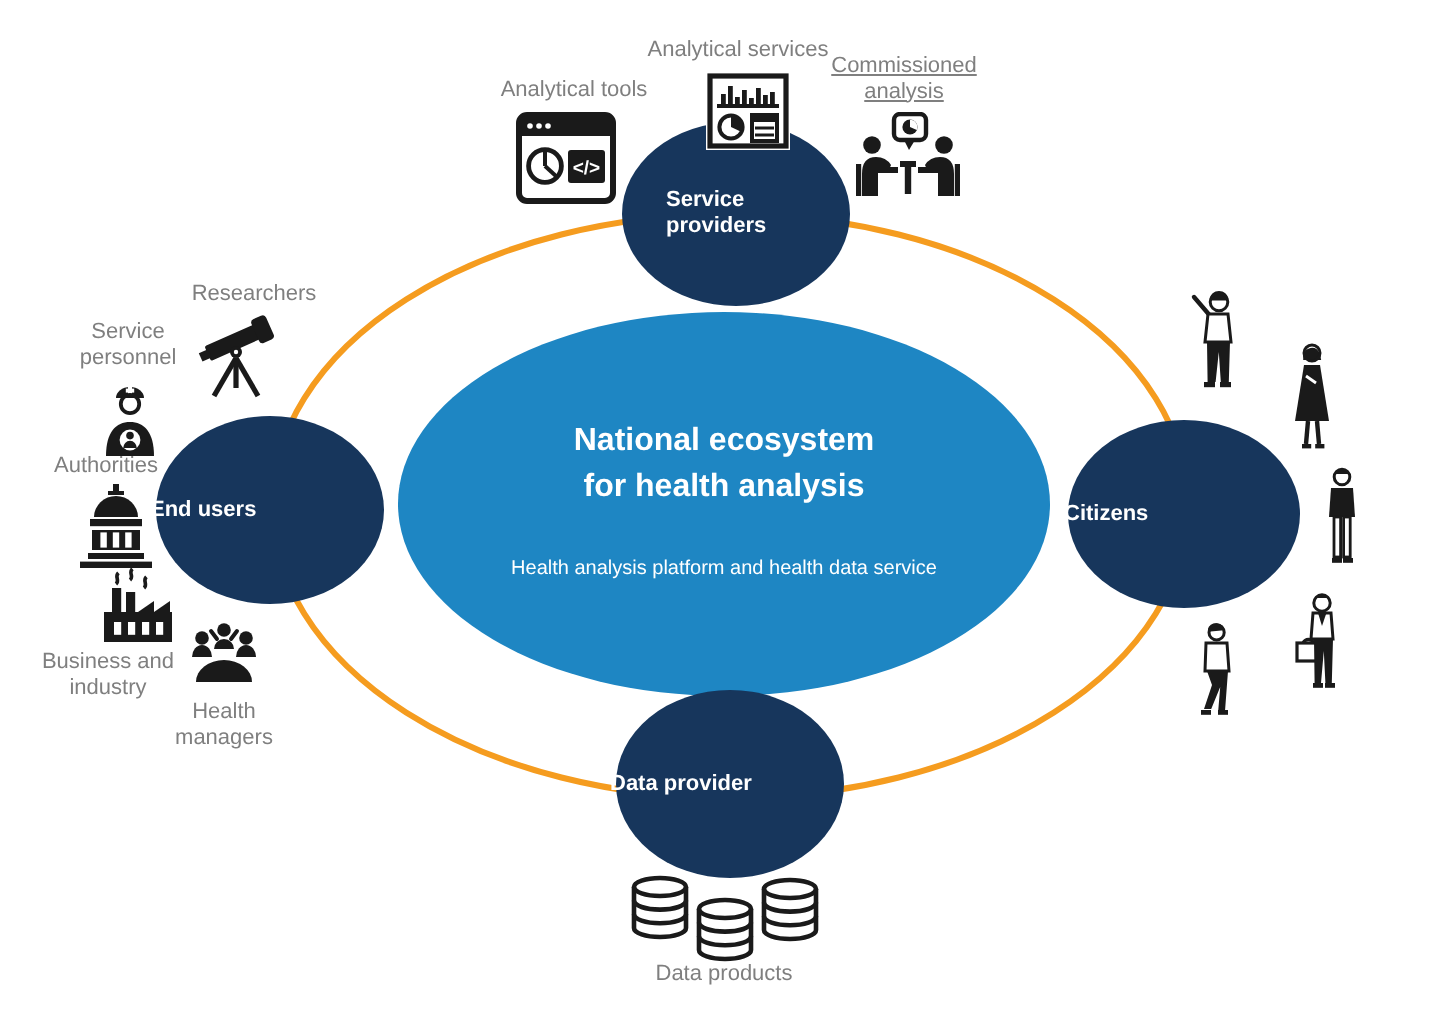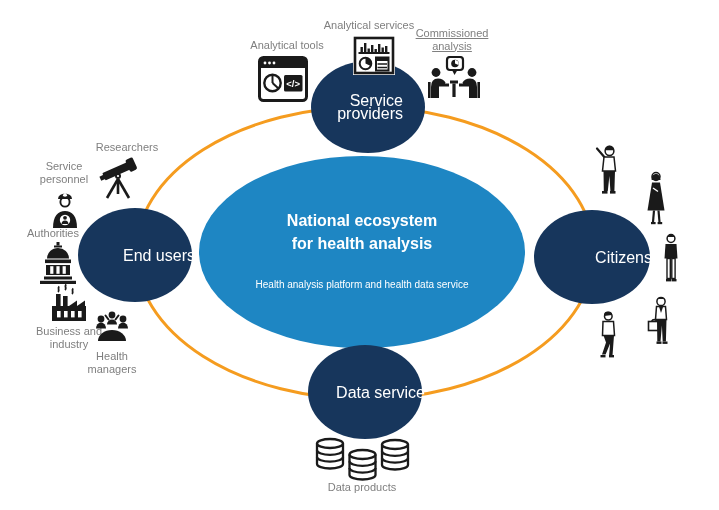--- a/index.html
+++ b/index.html
@@ -6,22 +6,22 @@
   .stage{
     position:relative;width:719px;height:510px;overflow:hidden;
     font-family:"Liberation Sans",sans-serif;background:#fff;
   }
   .canvas{position:absolute;left:0;top:0;z-index:0;}
   .ring{fill:none;stroke:var(--orange,#F59C1F);stroke-width:3;}
   .hub{fill:var(--blue,#1E86C3);}
   .node{fill:var(--navy,#17365C);}
   .abs{position:absolute;z-index:2;}
   .node-label{
-    color:#fff;font-weight:normal;font-size:16px;line-height:13px;
-    text-align:right;z-index:3;
+    color:#fff;font-weight:bold;font-size:11px;line-height:13px;
+    text-align:left;z-index:3;
   }
   .center-text{width:300px;text-align:center;color:#fff;z-index:2;}
   .center-title{font-size:16px;font-weight:bold;line-height:23px;}
   .center-subtitle{font-size:10px;margin-top:23px;line-height:14px;}
   .grey-label{
     color:var(--label-grey,#7F7F7F);font-size:11px;line-height:12.5px;
     text-align:center;z-index:2;
   }
   .icon-box{z-index:2;}
   .icon-box svg{display:block;}
@@ -48,29 +48,29 @@
     <div class="center-title">
       <div>National ecosystem</div>
       <div>for health analysis</div>
     </div>
     <div class="center-subtitle">Health analysis platform and health data service</div>
   </div>
 
   <div class="abs node-label" style="left:333px;top:94px;width:70px;">Service providers</div>
   <div class="abs node-label" style="left:75px;top:249px;width:120px;">End users</div>
   <div class="abs node-label" style="left:532px;top:251px;width:120px;">Citizens</div>
-  <div class="abs node-label" style="left:305px;top:386px;width:120px;">Data service</div>
+  <div class="abs node-label" style="left:305px;top:386px;width:120px;">Data provider</div>
 
   <div class="abs grey-label" style="left:237px;top:39px;width:100px;">Analytical tools</div>
   <div class="abs grey-label" style="left:314px;top:19px;width:110px;">Analytical services</div>
   <div class="abs grey-label" style="left:402px;top:27px;width:100px;text-decoration:underline;">Commissioned analysis</div>
   <div class="abs grey-label" style="left:77px;top:141px;width:100px;">Researchers</div>
   <div class="abs grey-label" style="left:24px;top:160px;width:80px;">Service personnel</div>
   <div class="abs grey-label" style="left:3px;top:227px;width:100px;">Authorities</div>
-  <div class="abs grey-label" style="left:19px;top:325px;width:100px;">Business and industry</div>
+  <div class="abs grey-label" style="left:4px;top:325px;width:100px;">Business and industry</div>
   <div class="abs grey-label" style="left:77px;top:350px;width:70px;">Health managers</div>
   <div class="abs grey-label" style="left:312px;top:481px;width:100px;">Data products</div>
 
   <div class="abs icon-box" style="left:97px;top:153px;">
     <svg width="44" height="48" viewBox="0 0 44 48">
       <g transform="rotate(-24 22 16)">
         <rect class="ink" x="5" y="13" width="28" height="8" rx="1"></rect>
         <rect class="ink" x="31" y="10.5" width="8" height="13" rx="2"></rect>
         <rect class="ink" x="1" y="15" width="5" height="4.5"></rect>
       </g>

